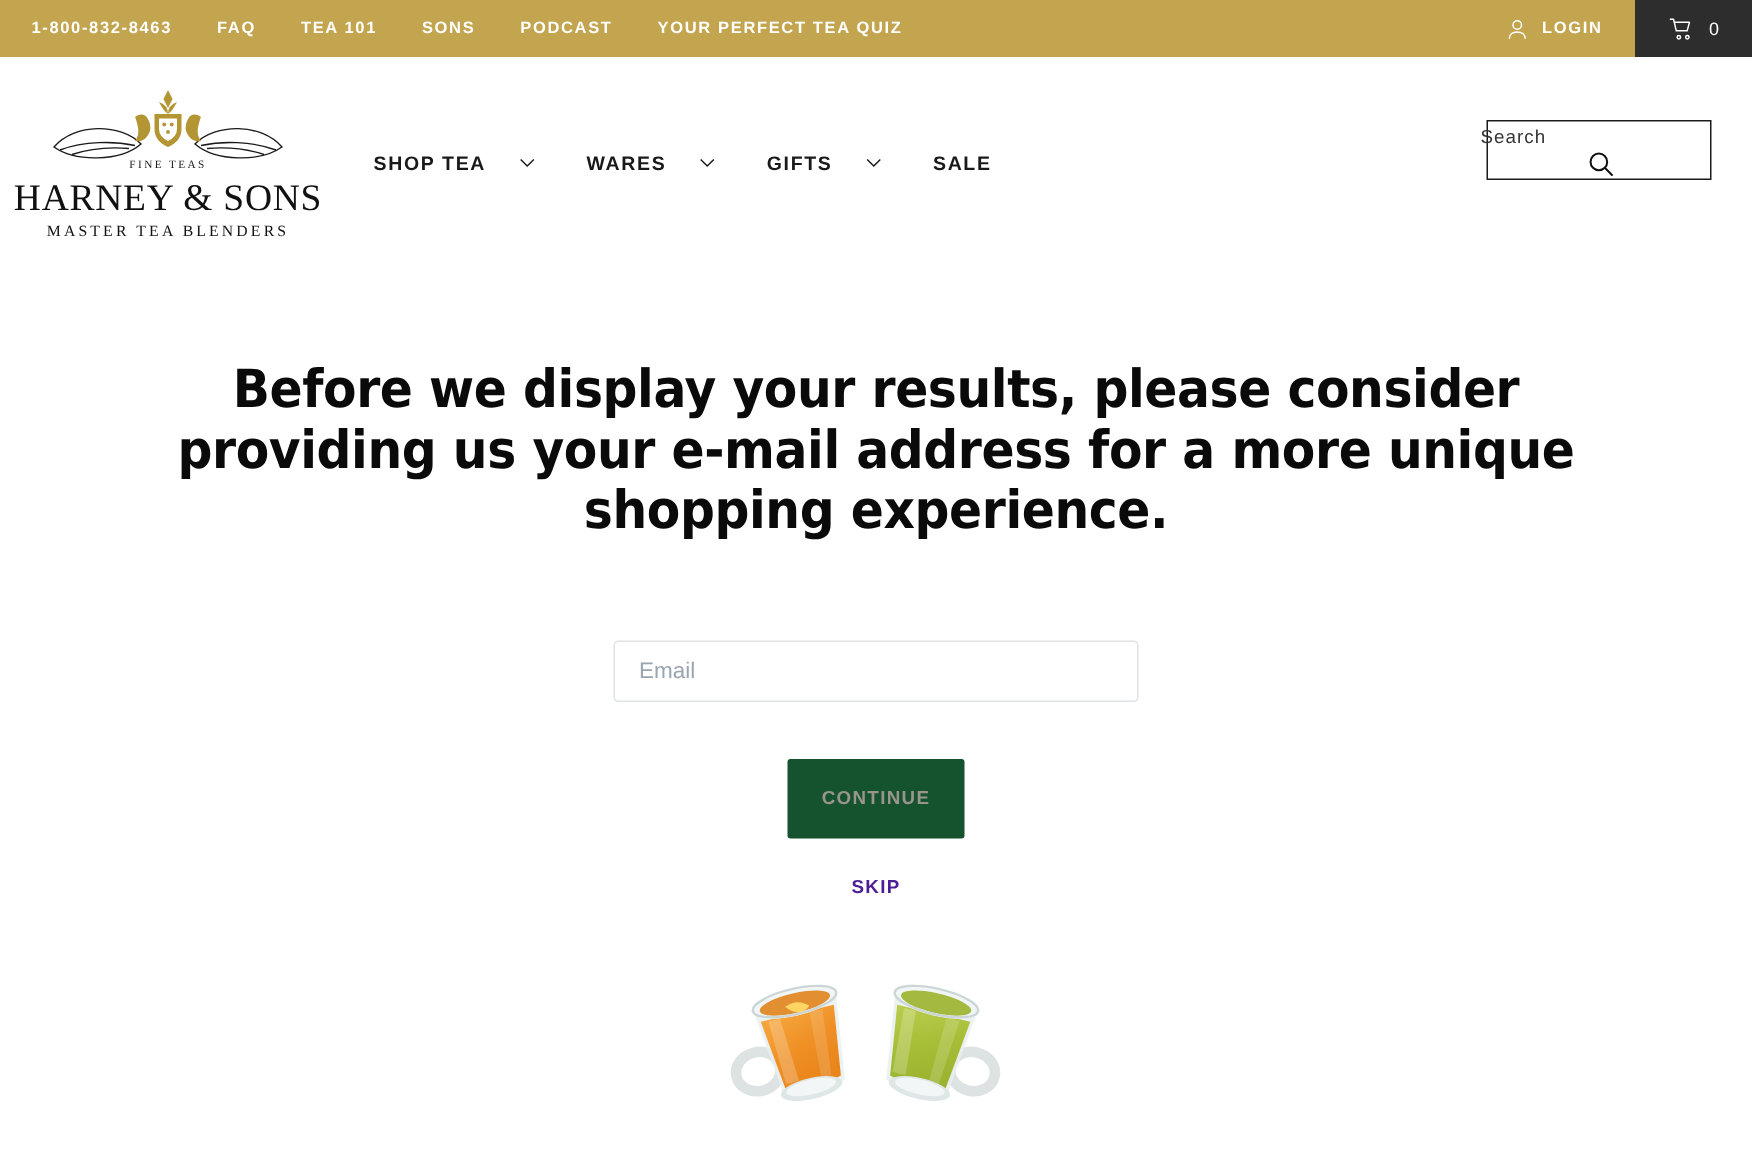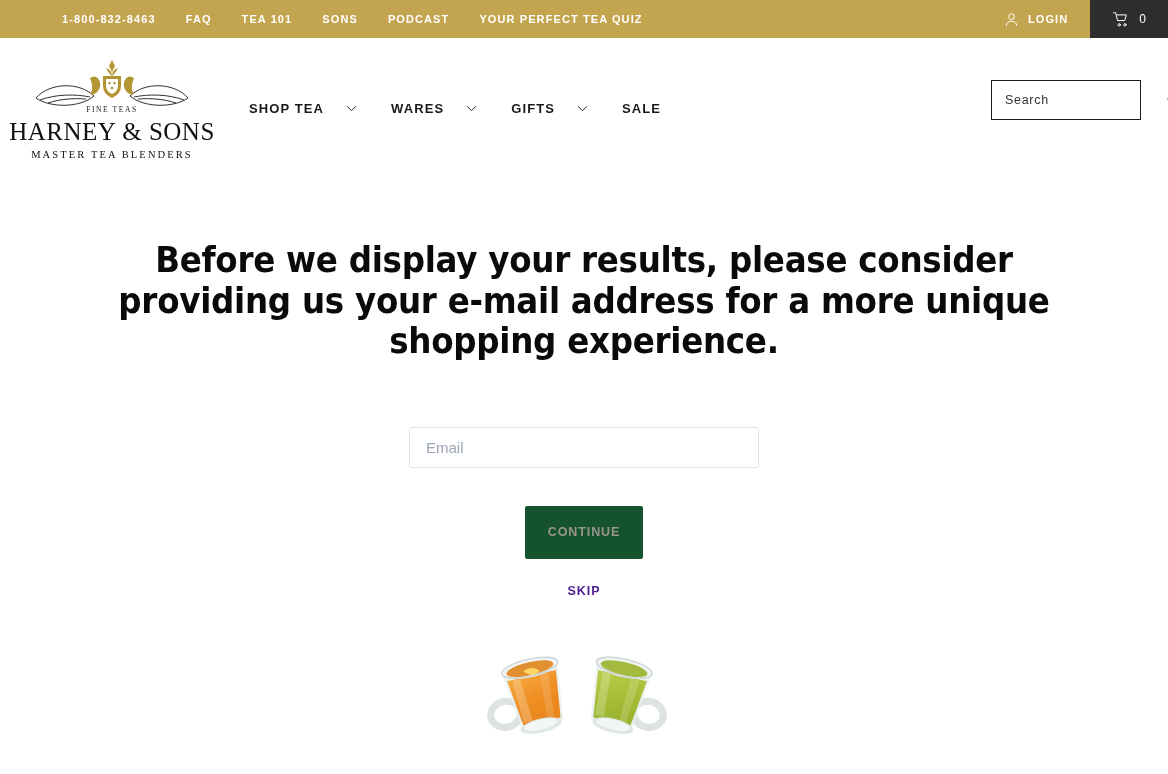--- a/index.html
+++ b/index.html
@@ -19,21 +19,20 @@
     display: flex;
     align-items: stretch;
     justify-content: space-between;
     position: relative;
   }
   .topbar-left {
     display: flex;
     align-items: center;
     padding-left: 21px;
     gap: 0;
-    margin-left: 41px;
   }
   .topbar-link {
     color: #ffffff;
     font-size: 11px;
     font-weight: bold;
     letter-spacing: 1.1px;
     text-decoration: none;
     padding: 0 15px;
     line-height: 38px;
     white-space: nowrap;
@@ -128,20 +127,21 @@
     position: absolute;
     right: 27px;
     top: 42px;
     width: 150px;
     height: 40px;
     border: 1px solid #1a1a1a;
     display: flex;
     align-items: center;
     padding: 0 10px 0 13px;
     background: #ffffff;
+    flex-direction: column;
   }
   .search-input {
     border: 0;
     outline: 0;
     flex: 1;
     font-family: "Liberation Sans", sans-serif;
     font-size: 12.5px;
     letter-spacing: 0.7px;
     color: #333333;
     background: transparent;

